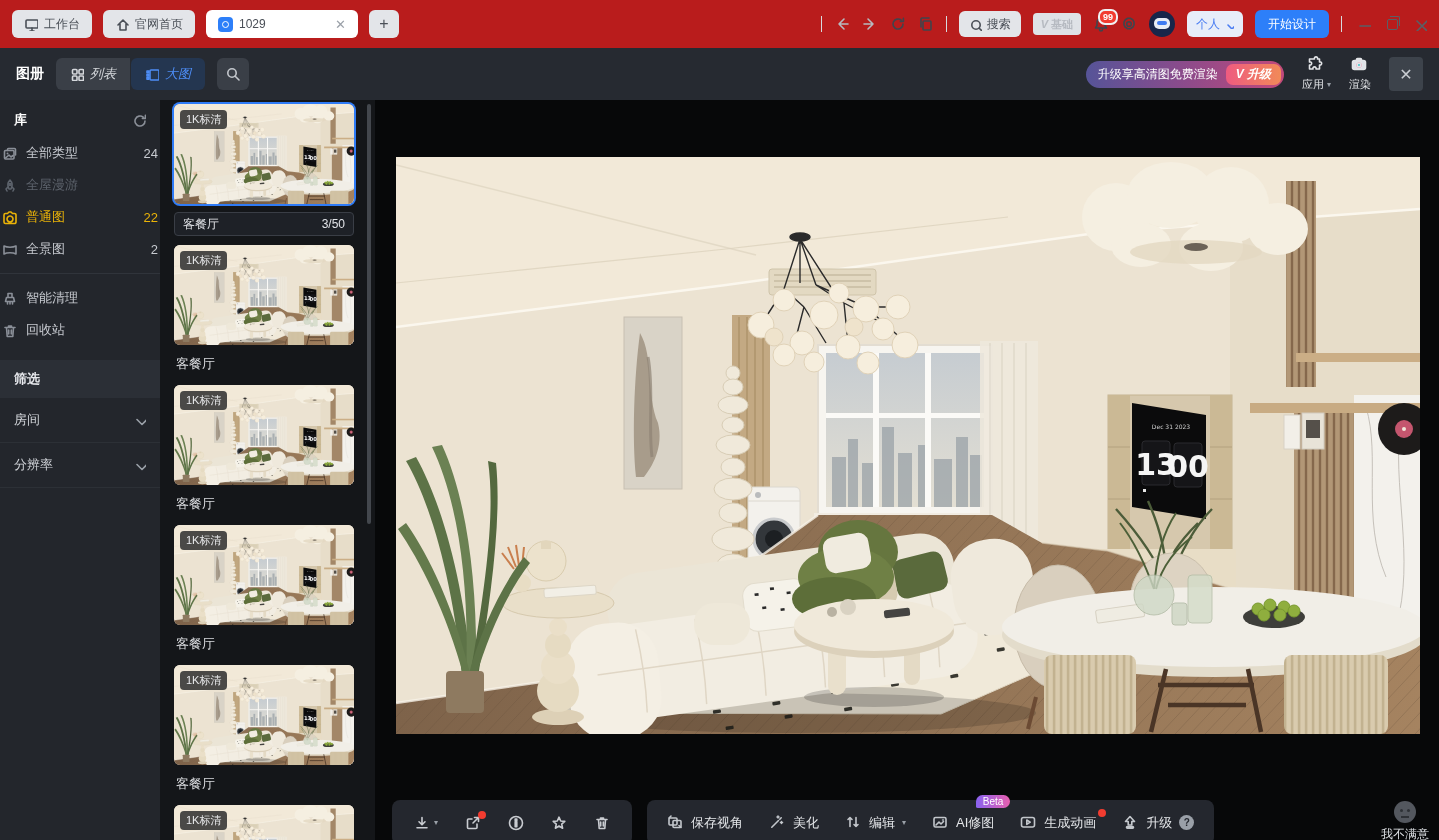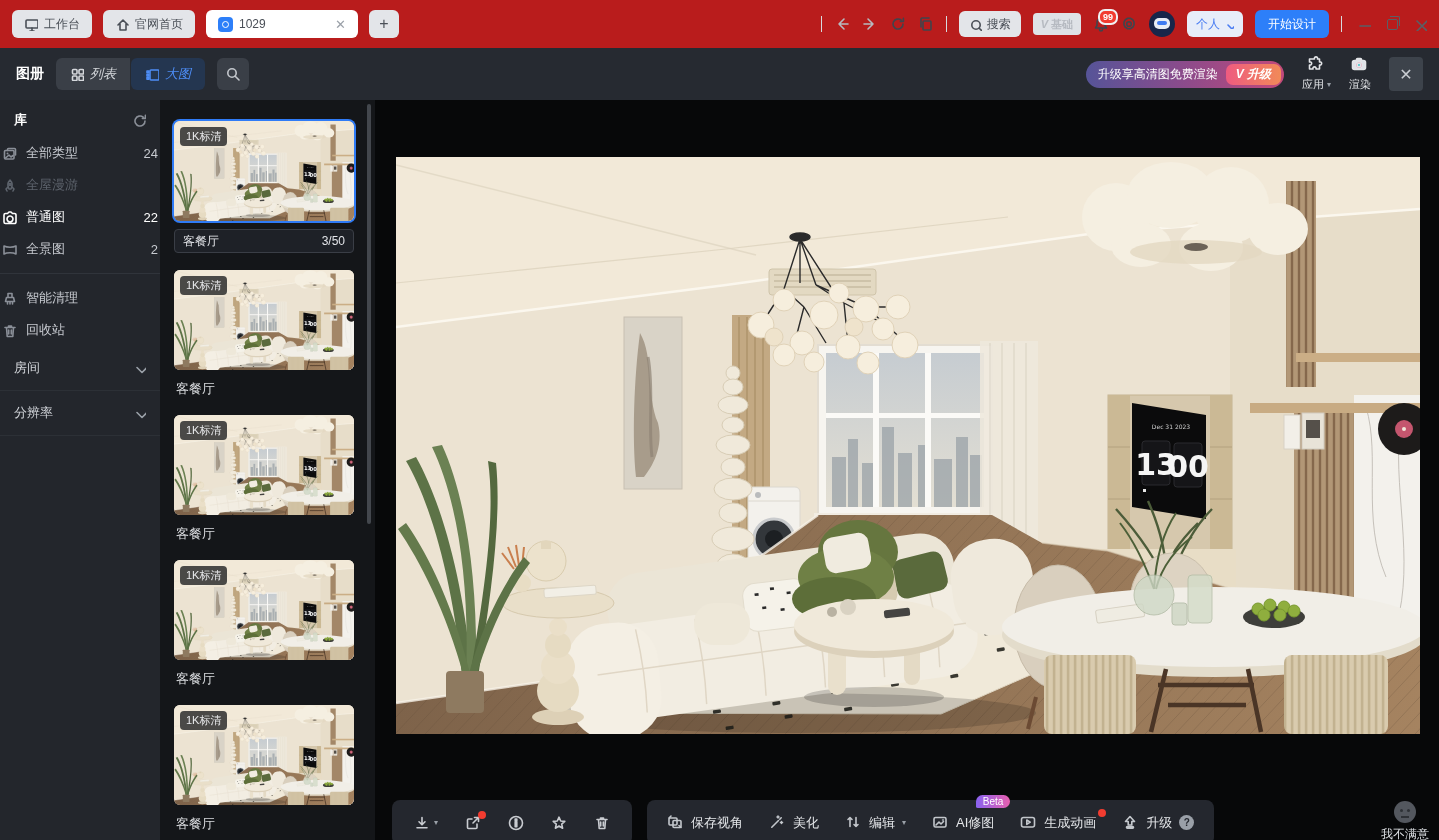--- a/index.html
+++ b/index.html
@@ -51,29 +51,29 @@
   .ab-close { width:34px; height:34px; border-radius:4px; background:#3d434b; color:#c9cdd2; display:flex; align-items:center; justify-content:center; font-size:16px; }
 
   
   .bodyrow { display:flex; height:748px; }
   .sidebar { width:160px; background:#23262c; color:#c7cad0; flex:none; }
   .lib-head { display:flex; justify-content:space-between; align-items:center; padding:11px 14px 8px; color:#fff; font-weight:bold; }
   .lib-head .rf { color:#8a8f98; }
   .side-item { display:flex; align-items:center; gap:9px; padding:7px 2px; font-size:13px; }
   .side-item .lbl { flex:1; }
   .side-item .cic { color:#8a8f98; }
-  .side-item.active, .side-item.active .cic { color:#ffffff; }
+  .side-item.active, .side-item.active .cic { color:#eab308; }
   .side-item.dis, .side-item.dis .cic { color:#5d636c; }
   .sdiv { height:1px; background:#30343b; margin:8px 0; }
   .filter-band { background:#2b2f36; padding:10px 14px; color:#e8eaee; font-weight:bold; margin-top:14px; }
   .filter-item { display:flex; justify-content:space-between; align-items:center; padding:13px 14px; color:#d2d5da; border-bottom:1px solid #2c3036; }
 
   
   .thumbs { width:215px; background:#141619; flex:none; padding:4px 0 0 14px; position:relative; overflow:hidden; }
-  .thumb-card { width:180px; height:100px; border-radius:6px; position:relative; overflow:hidden; background:#2a2d33;margin-top:17px; }
+  .thumb-card { width:180px; height:100px; border-radius:6px; position:relative; overflow:hidden; background:#2a2d33; }
   .thumb-card.selected { box-shadow:0 0 0 2px #2f7bf6; }
   .thumb-card svg { display:block; }
   .k-badge { position:absolute; top:6px; left:6px; background:rgba(15,17,20,.74); color:#e9eaec; font-size:11px; padding:2px 6px; border-radius:4px; }
   .cap-bar { width:180px; height:24px; margin:8px 0 9px; background:#1e2127; border:1px solid #3a3e46; border-radius:4px; display:flex; justify-content:space-between; align-items:center; padding:0 8px; font-size:12px; color:#e2e4e8; }
   .cap-label { font-size:13px; color:#d9dbde; margin:10px 0 12px 2px; }
   .thumb-sb { position:absolute; right:4px; top:4px; width:4px; height:420px; border-radius:2px; background:#43474d; }
 
   
   .viewer { flex:1; position:relative; background:#070809; }
   .stage { position:absolute; left:21px; top:57px; width:1024px; height:577px; }
@@ -600,20 +600,21 @@
       <span class="lbl">智能清理</span>
     </div>
     <div class="side-item">
       <span class="cic">
           <svg class="ic" style="width:15px;height:15px">
             <path d="M3,4.5 h10 M6.5,4.5 V3 h3 v1.5 M4.5,4.5 l0.7,9 h5.6 l0.7,-9 M6.7,7 v4 M9.3,7 v4"></path>
           </svg>
         </span>
       <span class="lbl">回收站</span>
     </div>
+    <div class="filter-band">筛选</div>
     <div class="filter-item">
       <span>房间</span>
       <svg class="ic" style="width:12px;height:12px;color:#9aa0a8">
           <path d="M3,5.5 L8,10.5 L13,5.5"></path>
         </svg>
     </div>
     <div class="filter-item">
       <span>分辨率</span>
       <svg class="ic" style="width:12px;height:12px;color:#9aa0a8">
           <path d="M3,5.5 L8,10.5 L13,5.5"></path>

